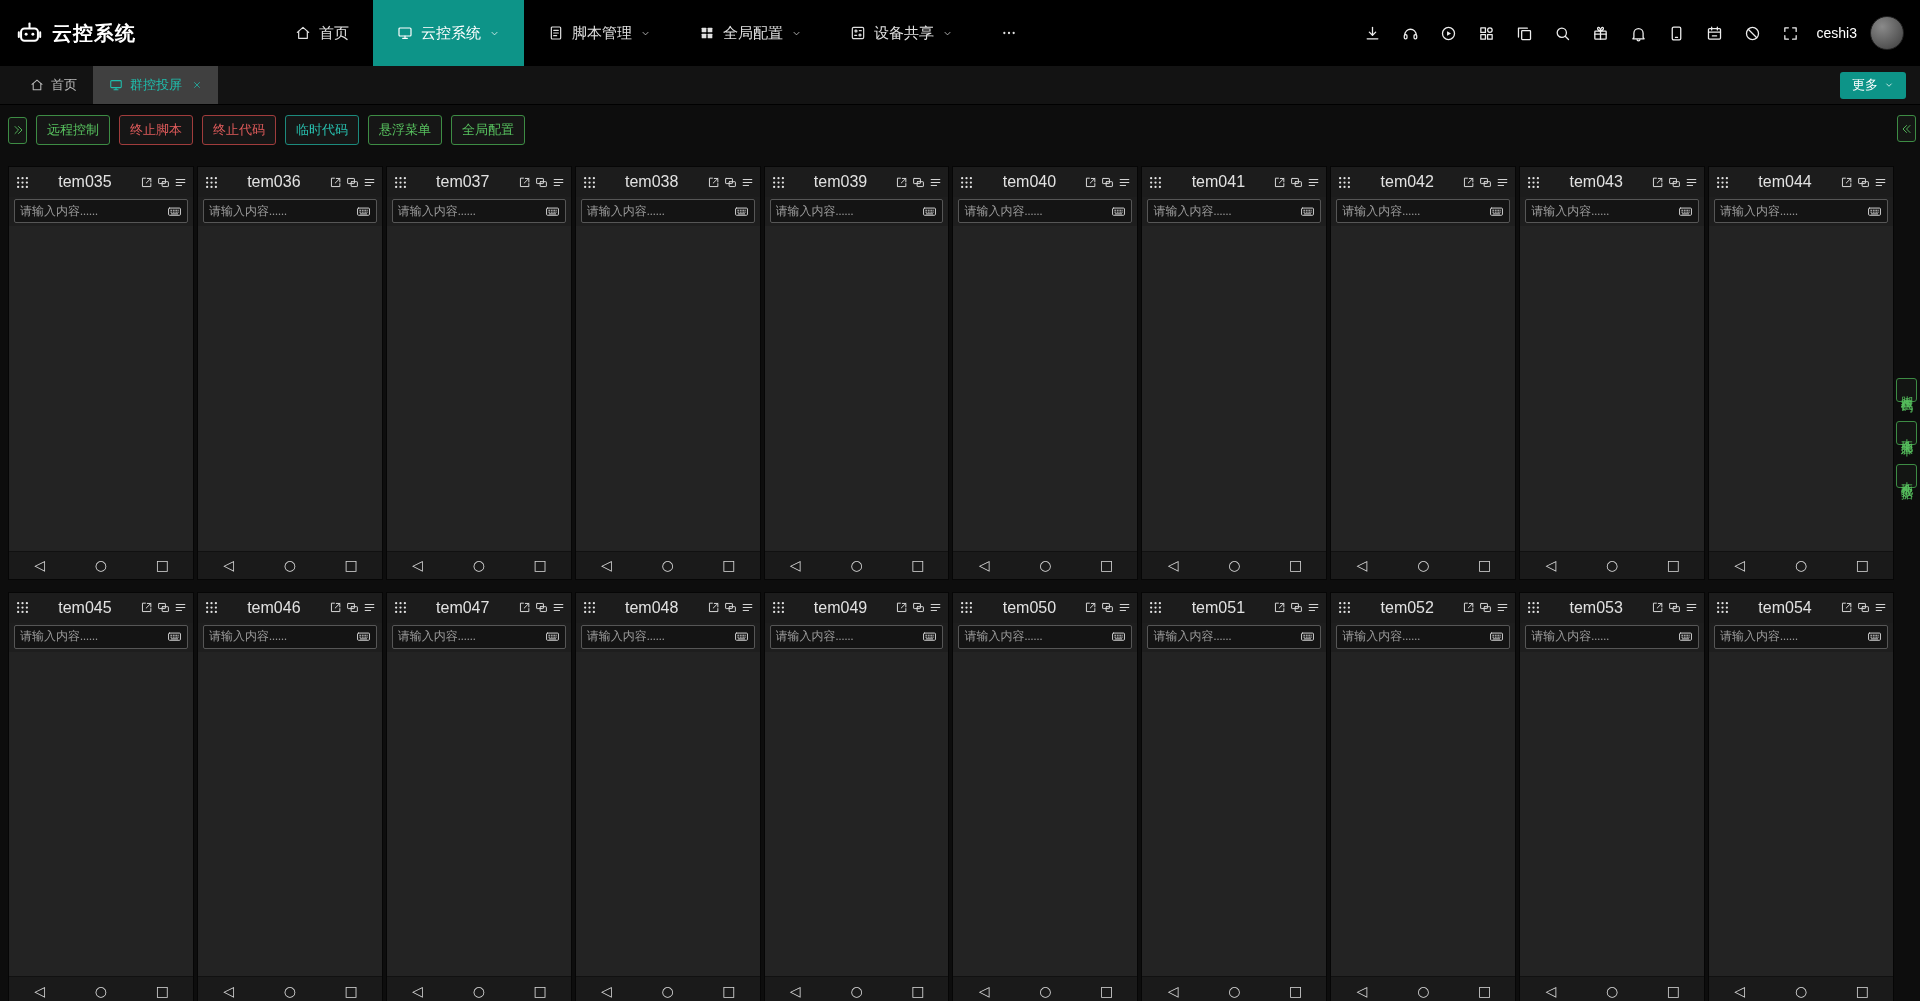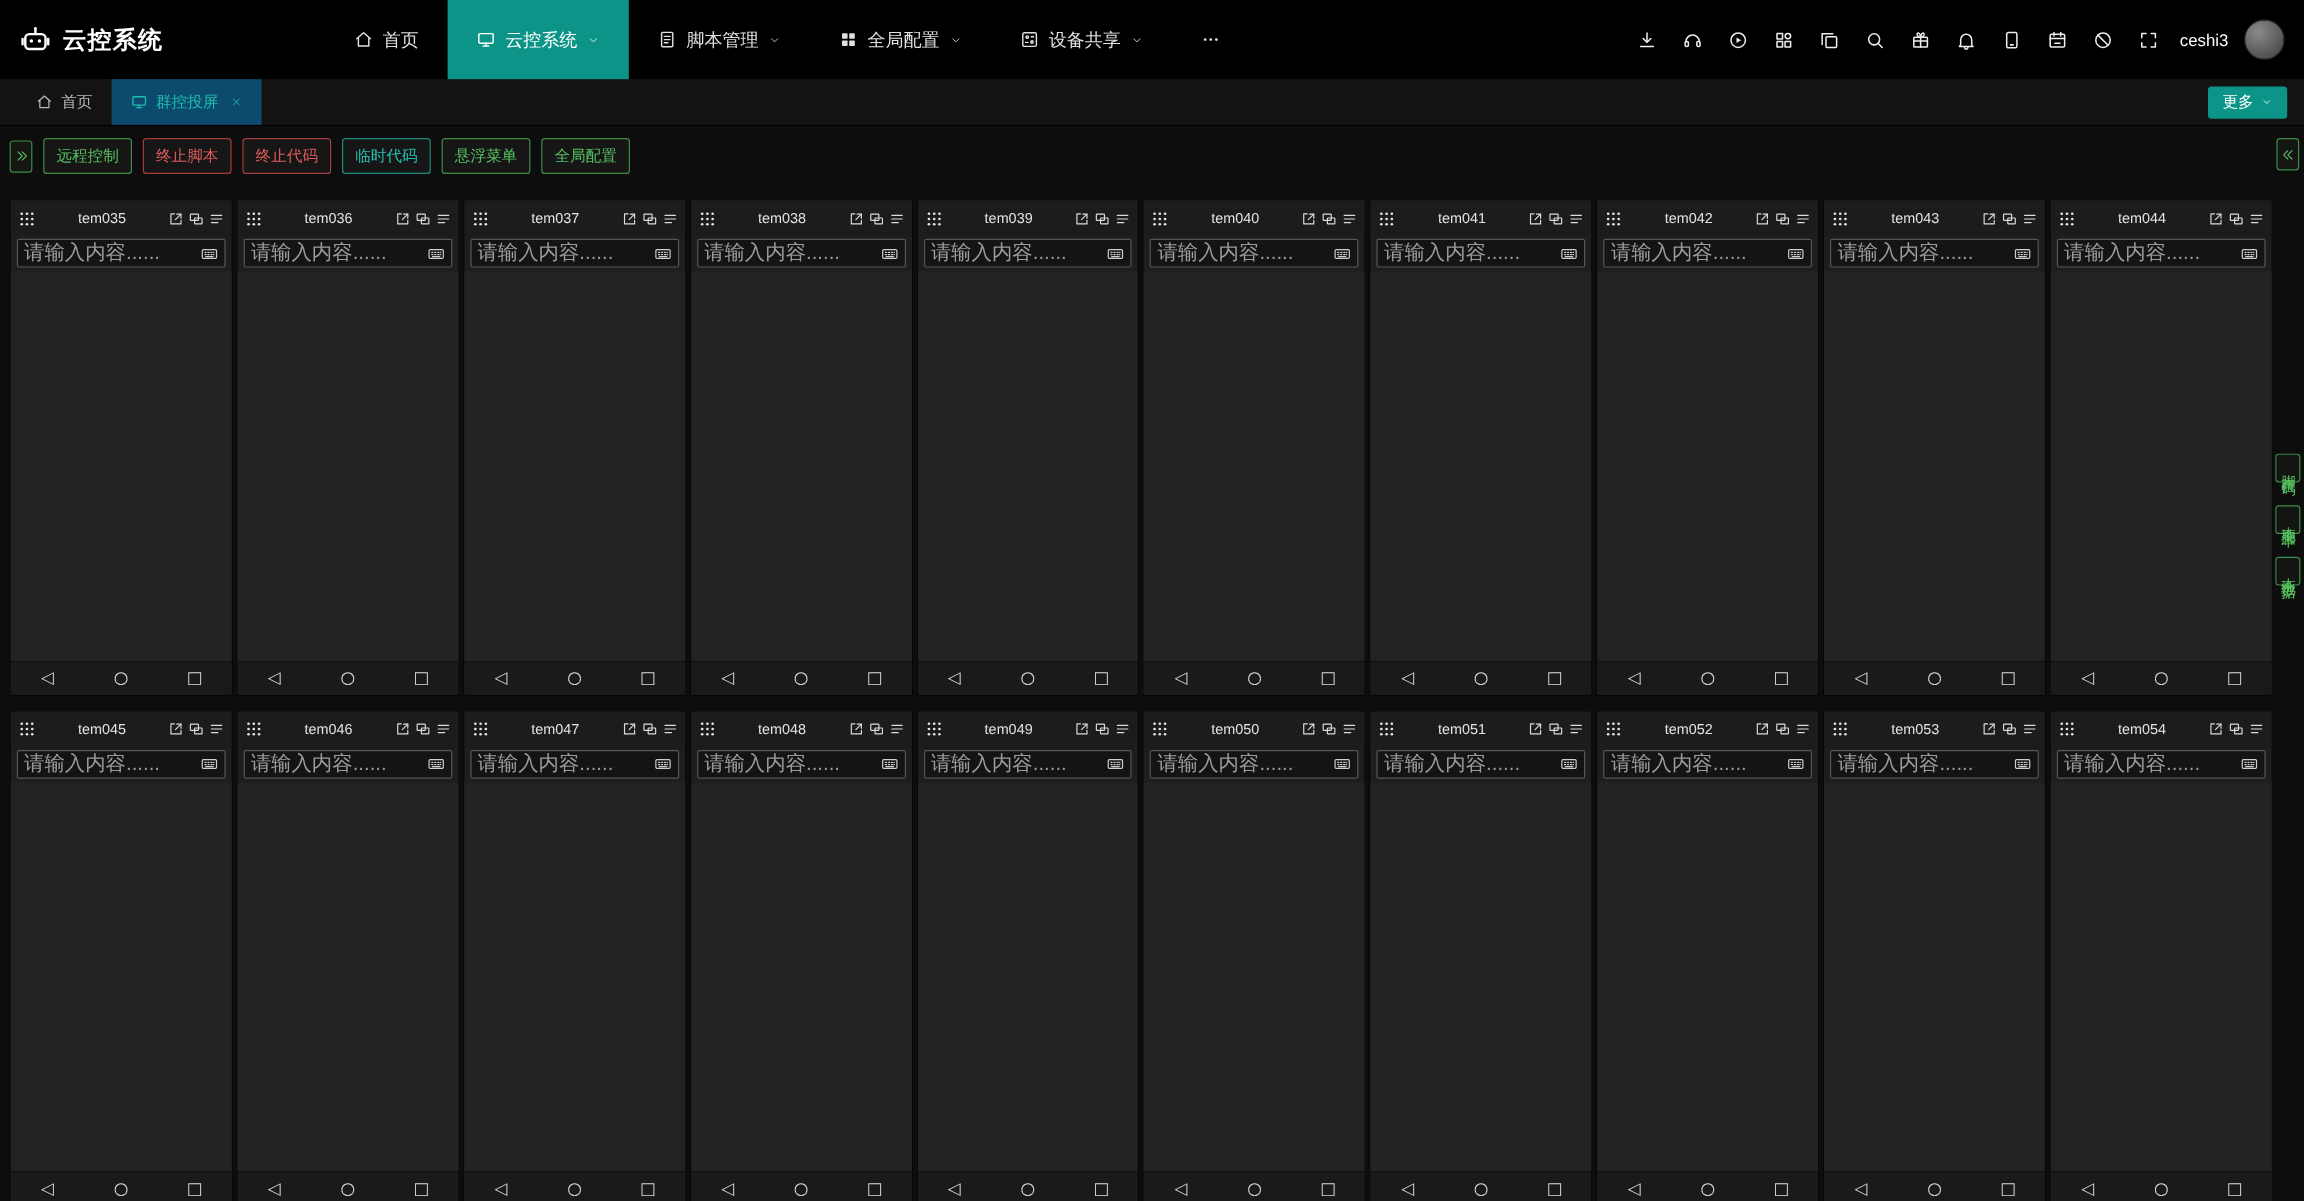--- a/index.html
+++ b/index.html
@@ -25,46 +25,46 @@
   .top-actions { margin-left:auto; display:flex; align-items:center; gap:21px; padding:0 10px; }
   .top-actions .icon { width:17px; height:17px; color:#ededed; cursor:pointer; }
   .user { display:flex; align-items:center; gap:13px; padding-left:8px; }
   .user-name { font-size:14px; color:#fff; }
   .avatar { width:34px; height:34px; border-radius:50%; background:radial-gradient(circle at 35% 30%, #8a8a8a, #3c3c3c); border:1px solid #222; }
 
   
   .tabrow { height:39px; background:#131313; display:flex; align-items:center; padding:0 14px; border-bottom:1px solid #000; }
   .tab { display:flex; align-items:center; gap:7px; padding:0 16px; height:100%; font-size:13px; color:#b8b8b8; cursor:pointer; }
   .tab .icon { width:14px; height:14px; }
-  .tab.active { color:var(--accent-bright,#1fbfae); background:#0c4a6e; }
+  .tab.active { color:var(--accent-bright,#1fbfae); background:#404040; }
   .tab .tab-close { width:10px; height:10px; margin-left:3px; color:var(--accent-bright,#1fbfae); }
   .more-btn { margin-left:auto; background:var(--accent,#0d9488); color:#fff; border:none; height:27px; padding:0 12px; border-radius:3px; font-size:13px; display:flex; align-items:center; gap:6px; cursor:pointer; font-family:inherit; }
   .more-btn .icon { width:10px; height:10px; }
 
   
   .content { position:relative; height:calc(1001px - 93px); padding:8px 26px 8px 8px; display:flex; flex-direction:column; }
   .toolbar { position:relative; display:flex; align-items:center; gap:9px; padding:2px 0 21px; }
   .tb-toggle { width:19px; height:27px; display:flex; align-items:center; justify-content:center; background:#141614; border:1px solid var(--green-border,#3d8c44); color:var(--green,#57c05e); border-radius:3px; cursor:pointer; }
   .tb-toggle .icon { width:12px; height:12px; }
   .tb-btn { background:#161616; border:1px solid; border-radius:3px; padding:5px 10px; font-size:13px; cursor:pointer; font-family:inherit; white-space:nowrap; }
   .tb-btn.green { color:var(--green,#57c05e); border-color:var(--green-border,#3d8c44); }
   .tb-btn.red { color:var(--red,#e05b5b); border-color:var(--red-border,#a03c3c); }
   .tb-btn.teal { color:var(--teal,#28c0af); border-color:var(--teal-border,#1c8a7d); }
   .collapse-right { position:absolute; right:-22px; top:2px; }
 
   
   .grid { flex:1; display:grid; grid-template-columns:repeat(10,1fr); grid-template-rows:1fr 1fr; column-gap:3px; row-gap:12px; min-height:0; }
   .card { background:#1e1e1e; border:1px solid #060606; display:flex; flex-direction:column; min-height:0; min-width:0; }
   .card-head { height:30px; display:flex; align-items:center; gap:4px; padding:0 6px; background:#1c1c1c; }
   .card-head .drag { width:15px; height:15px; color:#e4e4e4; cursor:grab; }
-  .dev-name { flex:1; text-align:center; font-size:12px; color:#e2e2e2; overflow:hidden; white-space:nowrap; }
+  .dev-name { flex:1; text-align:center; font-size:16px; color:#e2e2e2; overflow:hidden; white-space:nowrap; }
   .head-icons { display:flex; align-items:center; gap:4px; }
   .head-icons .icon { width:13px; height:13px; color:#dcdcdc; cursor:pointer; }
   .card-input { display:flex; align-items:center; gap:3px; margin:2px 5px 3px; border:1px solid #565656; background:#141414; height:24px; padding:0 5px; border-radius:2px; }
-  .card-input input { flex:1; min-width:0; background:transparent; border:none; outline:none; color:#d946ef; font-size:17px; font-family:Liberation Sans, sans-serif; }
+  .card-input input { flex:1; min-width:0; background:transparent; border:none; outline:none; color:#d946ef; font-size:12px; font-family:Liberation Serif, serif; }
   .card-input input::placeholder { color:#9c9c9c; }
   .card-input .kbd { width:15px; height:15px; color:#cfcfcf; cursor:pointer; }
   .screen { flex:1; background:#232323; min-height:0; }
   .andnav { height:28px; background:#1a1a1a; border-top:1px solid #111; display:flex; align-items:center; }
   .anav { flex:1; text-align:center; color:#d9d9d9; font-size:14px; font-family:"DejaVu Sans",sans-serif; cursor:pointer; line-height:1; }
 
   
   .side-rail { position:fixed; right:3px; top:378px; display:flex; flex-direction:column; gap:19px; z-index:5; }
   .rail-btn { writing-mode:vertical-lr; text-orientation:upright; background:#131513; color:var(--green,#57c05e); border:1px solid var(--green-border,#3d8c44); border-radius:3px; padding:7px 1px; font-size:12px; letter-spacing:2px; cursor:pointer; font-family:inherit; }
 </style>

